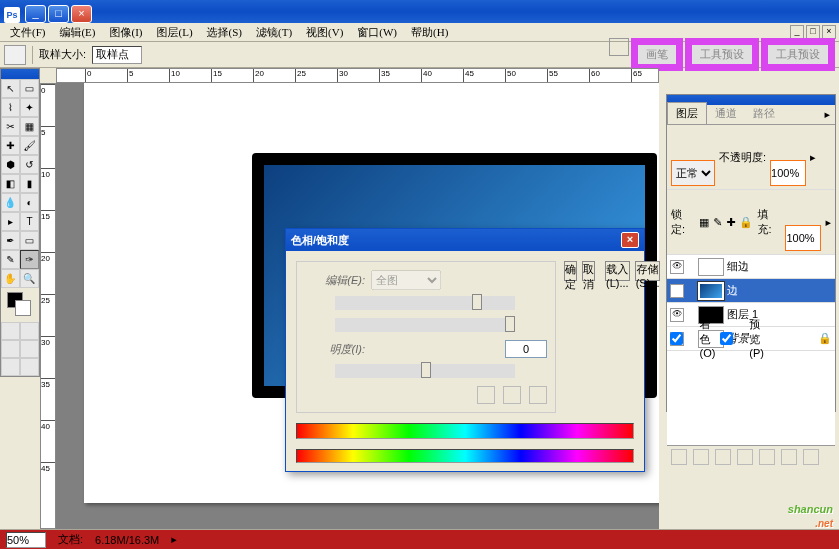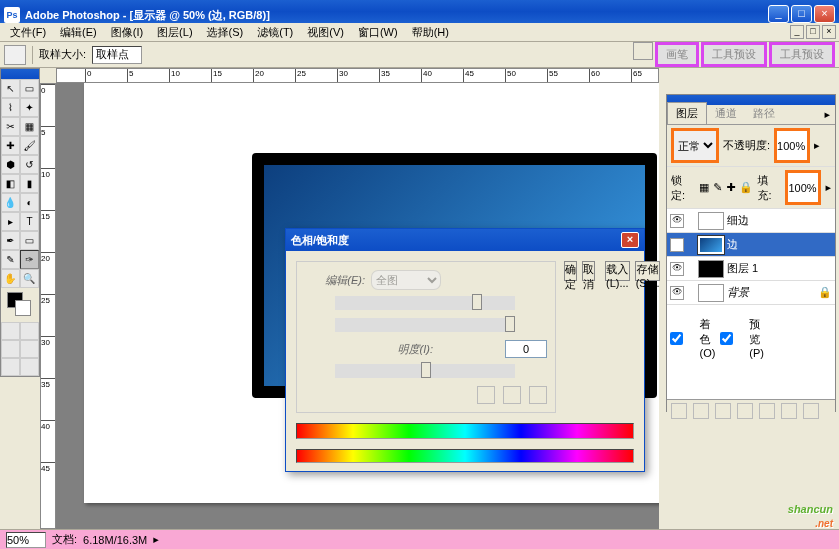--- a/index.html
+++ b/index.html
@@ -6,30 +6,30 @@
 body { background: #ece9d8; overflow: hidden; width: 839px; height: 549px; position: relative; }
 
 .titlebar { height: 23px; background: linear-gradient(to bottom, #1b5fd0 0%, #0d4dc5 50%, #1b5fd0 100%); color: #fff; display: flex; align-items: flex-end; padding: 0 4px; }
 .titlebar .ps-icon { width: 16px; height: 16px; background: #fff; border-radius: 2px; margin-right: 5px; display: flex; align-items: center; justify-content: center; color: #1b5fd0; font-weight: bold; font-size: 9px; }
 .titlebar .title { font-weight: bold; flex: 1; }
 .titlebar .winbtns { display: flex; gap: 2px; }
 .titlebar .winbtn { width: 21px; height: 18px; background: linear-gradient(#4f8ee8, #1553cd); border: 1px solid #fff; border-radius: 3px; color: #fff; text-align: center; line-height: 14px; cursor: pointer; }
 .titlebar .winbtn.close { background: linear-gradient(#f08273, #d0452f); }
 
 .menubar { height: 19px; background: #ece9d8; display: flex; align-items: center; padding: 0 3px; border-bottom: 1px solid #aca899; }
-.menubar .menu-item { padding: 2px 7px; cursor: pointer; }
+.menubar .menu-item { padding: 2px 7px; cursor: pointer; font-family: Liberation Serif, serif; }
 .menubar .docbtns { margin-left: auto; display: flex; gap: 2px; }
 .menubar .docbtn { width: 14px; height: 14px; border: 1px solid #999; background: #ece9d8; font-size: 9px; line-height: 11px; text-align: center; cursor: pointer; }
 
 .optbar { height: 26px; background: #ece9d8; border-bottom: 1px solid #aca899; display: flex; align-items: center; padding: 0 4px; gap: 6px; }
 .optbar .toolic { width: 22px; height: 20px; border: 1px solid #999; background: #f0f0f0; }
 .optbar .sep { width: 1px; height: 18px; background: #aca899; }
 .optbar input { width: 50px; height: 18px; border: 1px inset #999; padding: 0 3px; }
 .optbar .right-tabs { margin-left: auto; display: flex; gap: 2px; }
-.optbar .rtab { padding: 2px 8px; background: #e0e0e0; border: 3px solid #d946ef; color: #888; }
+.optbar .rtab { padding: 2px 8px; background: #e0e0e0; border: 7px solid #d946ef; color: #888; }
 
 .ruler-h { position: absolute; left: 56px; top: 68px; right: 180px; height: 15px; background: #fff; border: 1px solid #888; font-size: 8px; overflow: hidden; }
 .ruler-h .tick { position: absolute; top: 0; border-left: 1px solid #555; height: 15px; font-size: 8px; padding-left: 1px; }
 
 .ruler-v { position: absolute; left: 40px; top: 83px; width: 16px; bottom: 20px; background: #fff; border: 1px solid #888; overflow: hidden; }
 .ruler-v .tick { position: absolute; left: 0; border-top: 1px solid #555; width: 16px; font-size: 8px; padding-top: 1px; }
 
 .toolbox { position: absolute; left: 0; top: 68px; width: 40px; background: #ece9d8; border: 1px solid #888; }
 .toolbox .thead { height: 10px; background: linear-gradient(to bottom, #1b5fd0, #0d4dc5); }
 .toolbox .tgrid { display: grid; grid-template-columns: 1fr 1fr; }
@@ -45,21 +45,21 @@
 .canvas-area .doc { position: absolute; left: 28px; top: 0; width: 580px; height: 420px; background: #fff; box-shadow: 2px 2px 4px rgba(0,0,0,.4); }
 .canvas-area .doc .monitor { position: absolute; left: 168px; top: 70px; width: 405px; height: 245px; background: #000; border-radius: 4px; }
 .canvas-area .doc .monitor .screen { position: absolute; left: 12px; top: 12px; right: 12px; bottom: 12px; background: linear-gradient(135deg, #0d3f7e 0%, #3da5f0 100%); }
 
 .layers-panel { position: absolute; right: 3px; top: 94px; width: 170px; height: 318px; background: #ece9d8; border: 1px solid #888; }
 .layers-panel .phead { height: 10px; background: linear-gradient(#1b5fd0,#0d4dc5); }
 .layers-panel .ptabs { display: flex; height: 20px; border-bottom: 1px solid #999; align-items: end; }
 .layers-panel .ptab { padding: 3px 8px; color: #888; cursor: pointer; }
 .layers-panel .ptab.active { background: #ece9d8; border: 1px solid #999; border-bottom: none; color: #000; }
 .layers-panel .prow { display: flex; align-items: center; padding: 3px 4px; gap: 4px; border-bottom: 1px solid #ddd; }
-.layers-panel select, .layers-panel input { height: 35px; border: 3px solid #f97316; font-size: 11px; }
+.layers-panel select, .layers-panel input { height: 26px; border: 1px solid #f97316; font-size: 11px; margin-top: 32px; }
 .layers-panel .layer-list { background: #fff; height: 190px; }
 .layers-panel .layer { display: flex; align-items: center; height: 24px; border-bottom: 1px solid #ddd; gap: 3px; padding: 0 3px; }
 .layers-panel .layer.sel { background: #316ac5; color: #fff; }
 .layers-panel .layer .eye { width: 14px; height: 14px; border: 1px solid #999; background: #fff; font-size: 8px; text-align: center; }
 .layers-panel .layer .thumb { width: 26px; height: 18px; border: 1px solid #999; background: #fff; }
 .layers-panel .layer .thumb.black { background: #000; }
 .layers-panel .layer .thumb.blue { background: linear-gradient(135deg,#0d3f7e,#3da5f0); border: 2px solid #fff; outline: 1px solid #333; }
 .layers-panel .layer .thumb.bg { background: #fff; }
 .layers-panel .layer .name { font-style: italic; }
 .layers-panel .pfoot { display: flex; height: 22px; background: #ece9d8; border-top: 1px solid #999; align-items: center; padding: 0 4px; gap: 6px; }
@@ -67,45 +67,42 @@
 
 .dialog { position: absolute; left: 285px; top: 228px; width: 360px; background: #ece9d8; border: 1px solid #0d4dc5; box-shadow: 3px 3px 8px rgba(0,0,0,.4); }
 .dialog .dhead { height: 22px; background: linear-gradient(#1b5fd0,#0d4dc5); color: #fff; display: flex; align-items: center; padding: 0 5px; font-weight: bold; }
 .dialog .dhead .dclose { margin-left: auto; width: 18px; height: 16px; background: #d0452f; border: 1px solid #fff; color: #fff; text-align: center; line-height: 12px; cursor: pointer; border-radius: 2px; }
 .dialog .dbody { padding: 10px; display: flex; gap: 8px; }
 .dialog .dleft { flex: 1; border: 1px solid #ccc; padding: 8px; }
 .dialog .dleft .drow { display: flex; align-items: center; margin-bottom: 6px; gap: 6px; }
 .dialog .dleft .drow label { width: 60px; text-align: right; color: #666; font-style: italic; }
 .dialog .dleft .drow input[type=text] { width: 42px; height: 18px; border: 1px solid #7f9db9; text-align: center; }
 .dialog .dleft .drow input.sel { background: #316ac5; color: #fff; }
-.dialog .dleft select { width: 70px; height: 20px; border-radius: 7px; }
+.dialog .dleft select { width: 70px; height: 20px; }
 .dialog .dleft .slider { width: 180px; height: 14px; background: #ddd; position: relative; margin-left: 30px; margin-bottom: 8px; }
 .dialog .dleft .slider .thumb { position: absolute; top: -2px; width: 10px; height: 16px; background: #ece9d8; border: 1px solid #888; }
 .dialog .dleft .edrops { display: flex; gap: 8px; justify-content: flex-end; margin-top: 4px; }
 .dialog .dleft .edrops .ed { width: 18px; height: 18px; border: 1px solid #bbb; }
 .dialog .dright { width: 70px; display: flex; flex-direction: row; gap: 5px; }
 .dialog .dright button { height: 20px; border: 1px solid #888; background: #ece9d8; cursor: pointer; }
 .dialog .dright .chk { display: flex; align-items: center; gap: 16px; margin-top: 2px; }
 .dialog .huestrip { height: 16px; margin: 0 10px 10px; background: linear-gradient(to right, red, yellow, lime, cyan, blue, magenta, red); border: 1px inset #999; }
 .dialog .huestrip2 { height: 14px; margin: 0 10px 8px; background: linear-gradient(to right, red, yellow, lime, cyan, blue, magenta, red); border: 1px inset #999; }
 
-.statusbar { position: absolute; left: 0; bottom: 0; right: 0; height: 20px; background: #f9a8d4; border-top: 1px solid #aca899; display: flex; align-items: center; padding: 0 6px; gap: 6px; }
+.statusbar { position: absolute; left: 0; bottom: 0; right: 0; height: 20px; background: #b91c1c; border-top: 1px solid #aca899; display: flex; align-items: center; padding: 0 6px; gap: 12px; }
 .statusbar input { width: 40px; height: 16px; border: 1px inset #999; }
 
 .watermark { position: absolute; right: 6px; bottom: 20px; color: #5fb030; font-weight: bold; font-size: 18px; font-style: italic; text-shadow: 1px 1px 0 #fff; }
 .watermark .net { color: #f07030; font-size: 10px; display: block; text-align: right; }
 </style>
 </head>
 <body>
 
 <div class="titlebar">
   <div class="ps-icon">Ps</div>
-  <div class="title">
-    <span>Adobe Photoshop</span> - <span>[显示器 @ 50% (边, RGB/8)]</span>
-  </div>
   <div class="winbtns">
     <div class="winbtn">_</div>
     <div class="winbtn">□</div>
     <div class="winbtn close">×</div>
   </div>
 </div>
 
 <div class="menubar">
   <div class="menu-item">文件(F)</div>
   <div class="menu-item">编辑(E)</div>
@@ -285,21 +282,21 @@
       <div class="drow">
         <label>编辑(E):</label>
         <select disabled=""><option>全图</option></select>
       </div>
       <div class="slider">
           <div class="thumb" style="left:137px"></div>
         </div>
       <div class="slider">
           <div class="thumb" style="left:170px"></div>
         </div>
-      <div class="drow" style="justify-content:flex-end">
+      <div class="drow" style="justify-content:space-between">
         <label>明度(I):</label>
         <div style="width:60px"></div>
         <input type="text" value="0" style="">
       </div>
       <div class="slider">
           <div class="thumb" style="left:86px"></div>
         </div>
       <div class="edrops">
         <div class="ed"></div>
         <div class="ed"></div>

